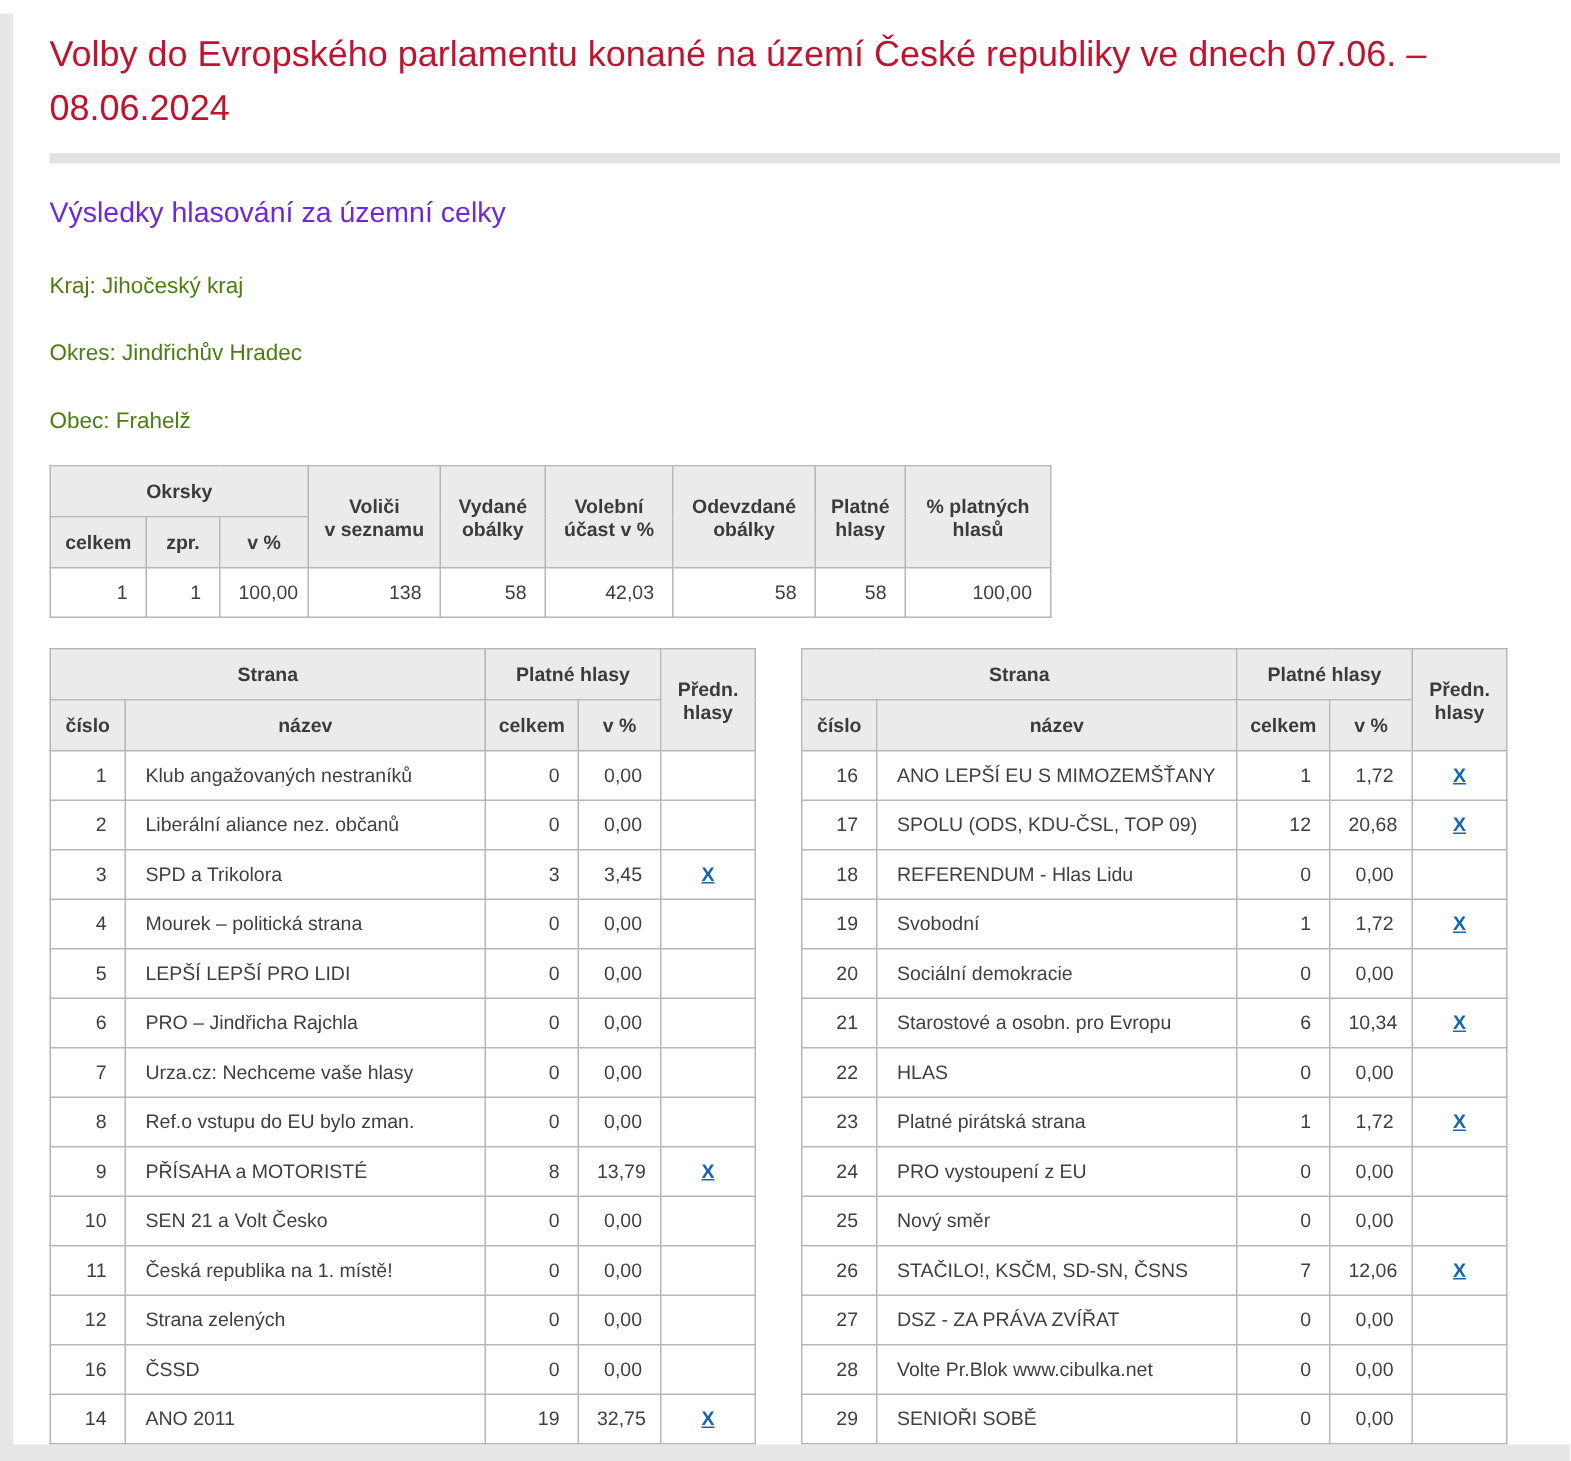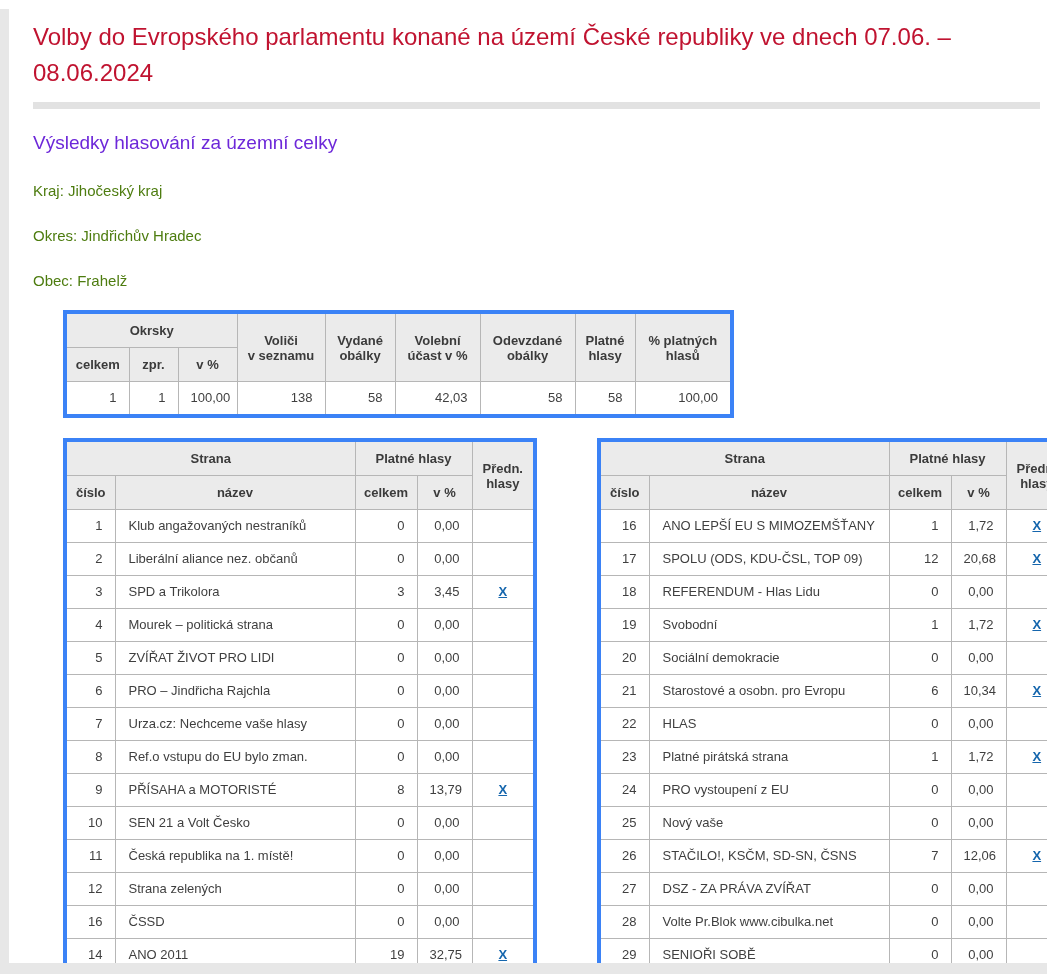--- a/index.html
+++ b/index.html
@@ -46,22 +46,21 @@
   .region-line {
     margin: 28px 0 0;
     font-size: 15px; color: #4d7c0f;
   }
   
   table {
     border-collapse: collapse;
     table-layout: fixed;
     font-size: 13px;
     color: #3f3f3f;
-    border: 4px solid #3b82f6;
-    margin-left: 30px;
+    border: 1px solid #3b82f6;
   }
   th, td { border: 1px solid #b6b6b6; overflow: hidden; }
   th {
     background: #ebebeb;
     font-weight: bold;
     color: #3b3b3b;
     padding: 9px 5px;
     text-align: center;
     vertical-align: middle;
     white-space: pre-line;
@@ -203,21 +202,21 @@
           </tr>
           <tr>
             <td class="num">4</td>
             <td class="name">Mourek – politická strana</td>
             <td class="num">0</td>
             <td class="num">0,00</td>
             <td class="pref"></td>
           </tr>
           <tr>
             <td class="num">5</td>
-            <td class="name">ZVÍŘAT ŽIVOT PRO LIDI</td>
+            <td class="name">LEPŠÍ LEPŠÍ PRO LIDI</td>
             <td class="num">0</td>
             <td class="num">0,00</td>
             <td class="pref"></td>
           </tr>
           <tr>
             <td class="num">6</td>
             <td class="name">PRO – Jindřicha Rajchla</td>
             <td class="num">0</td>
             <td class="num">0,00</td>
             <td class="pref"></td>
@@ -369,21 +368,21 @@
           </tr>
           <tr>
             <td class="num">24</td>
             <td class="name">PRO vystoupení z EU</td>
             <td class="num">0</td>
             <td class="num">0,00</td>
             <td class="pref"></td>
           </tr>
           <tr>
             <td class="num">25</td>
-            <td class="name">Nový vaše</td>
+            <td class="name">Nový směr</td>
             <td class="num">0</td>
             <td class="num">0,00</td>
             <td class="pref"></td>
           </tr>
           <tr>
             <td class="num">26</td>
             <td class="name">STAČILO!, KSČM, SD-SN, ČSNS</td>
             <td class="num">7</td>
             <td class="num">12,06</td>
             <td class="pref"><a class="pref-link" href="#">X</a></td>

